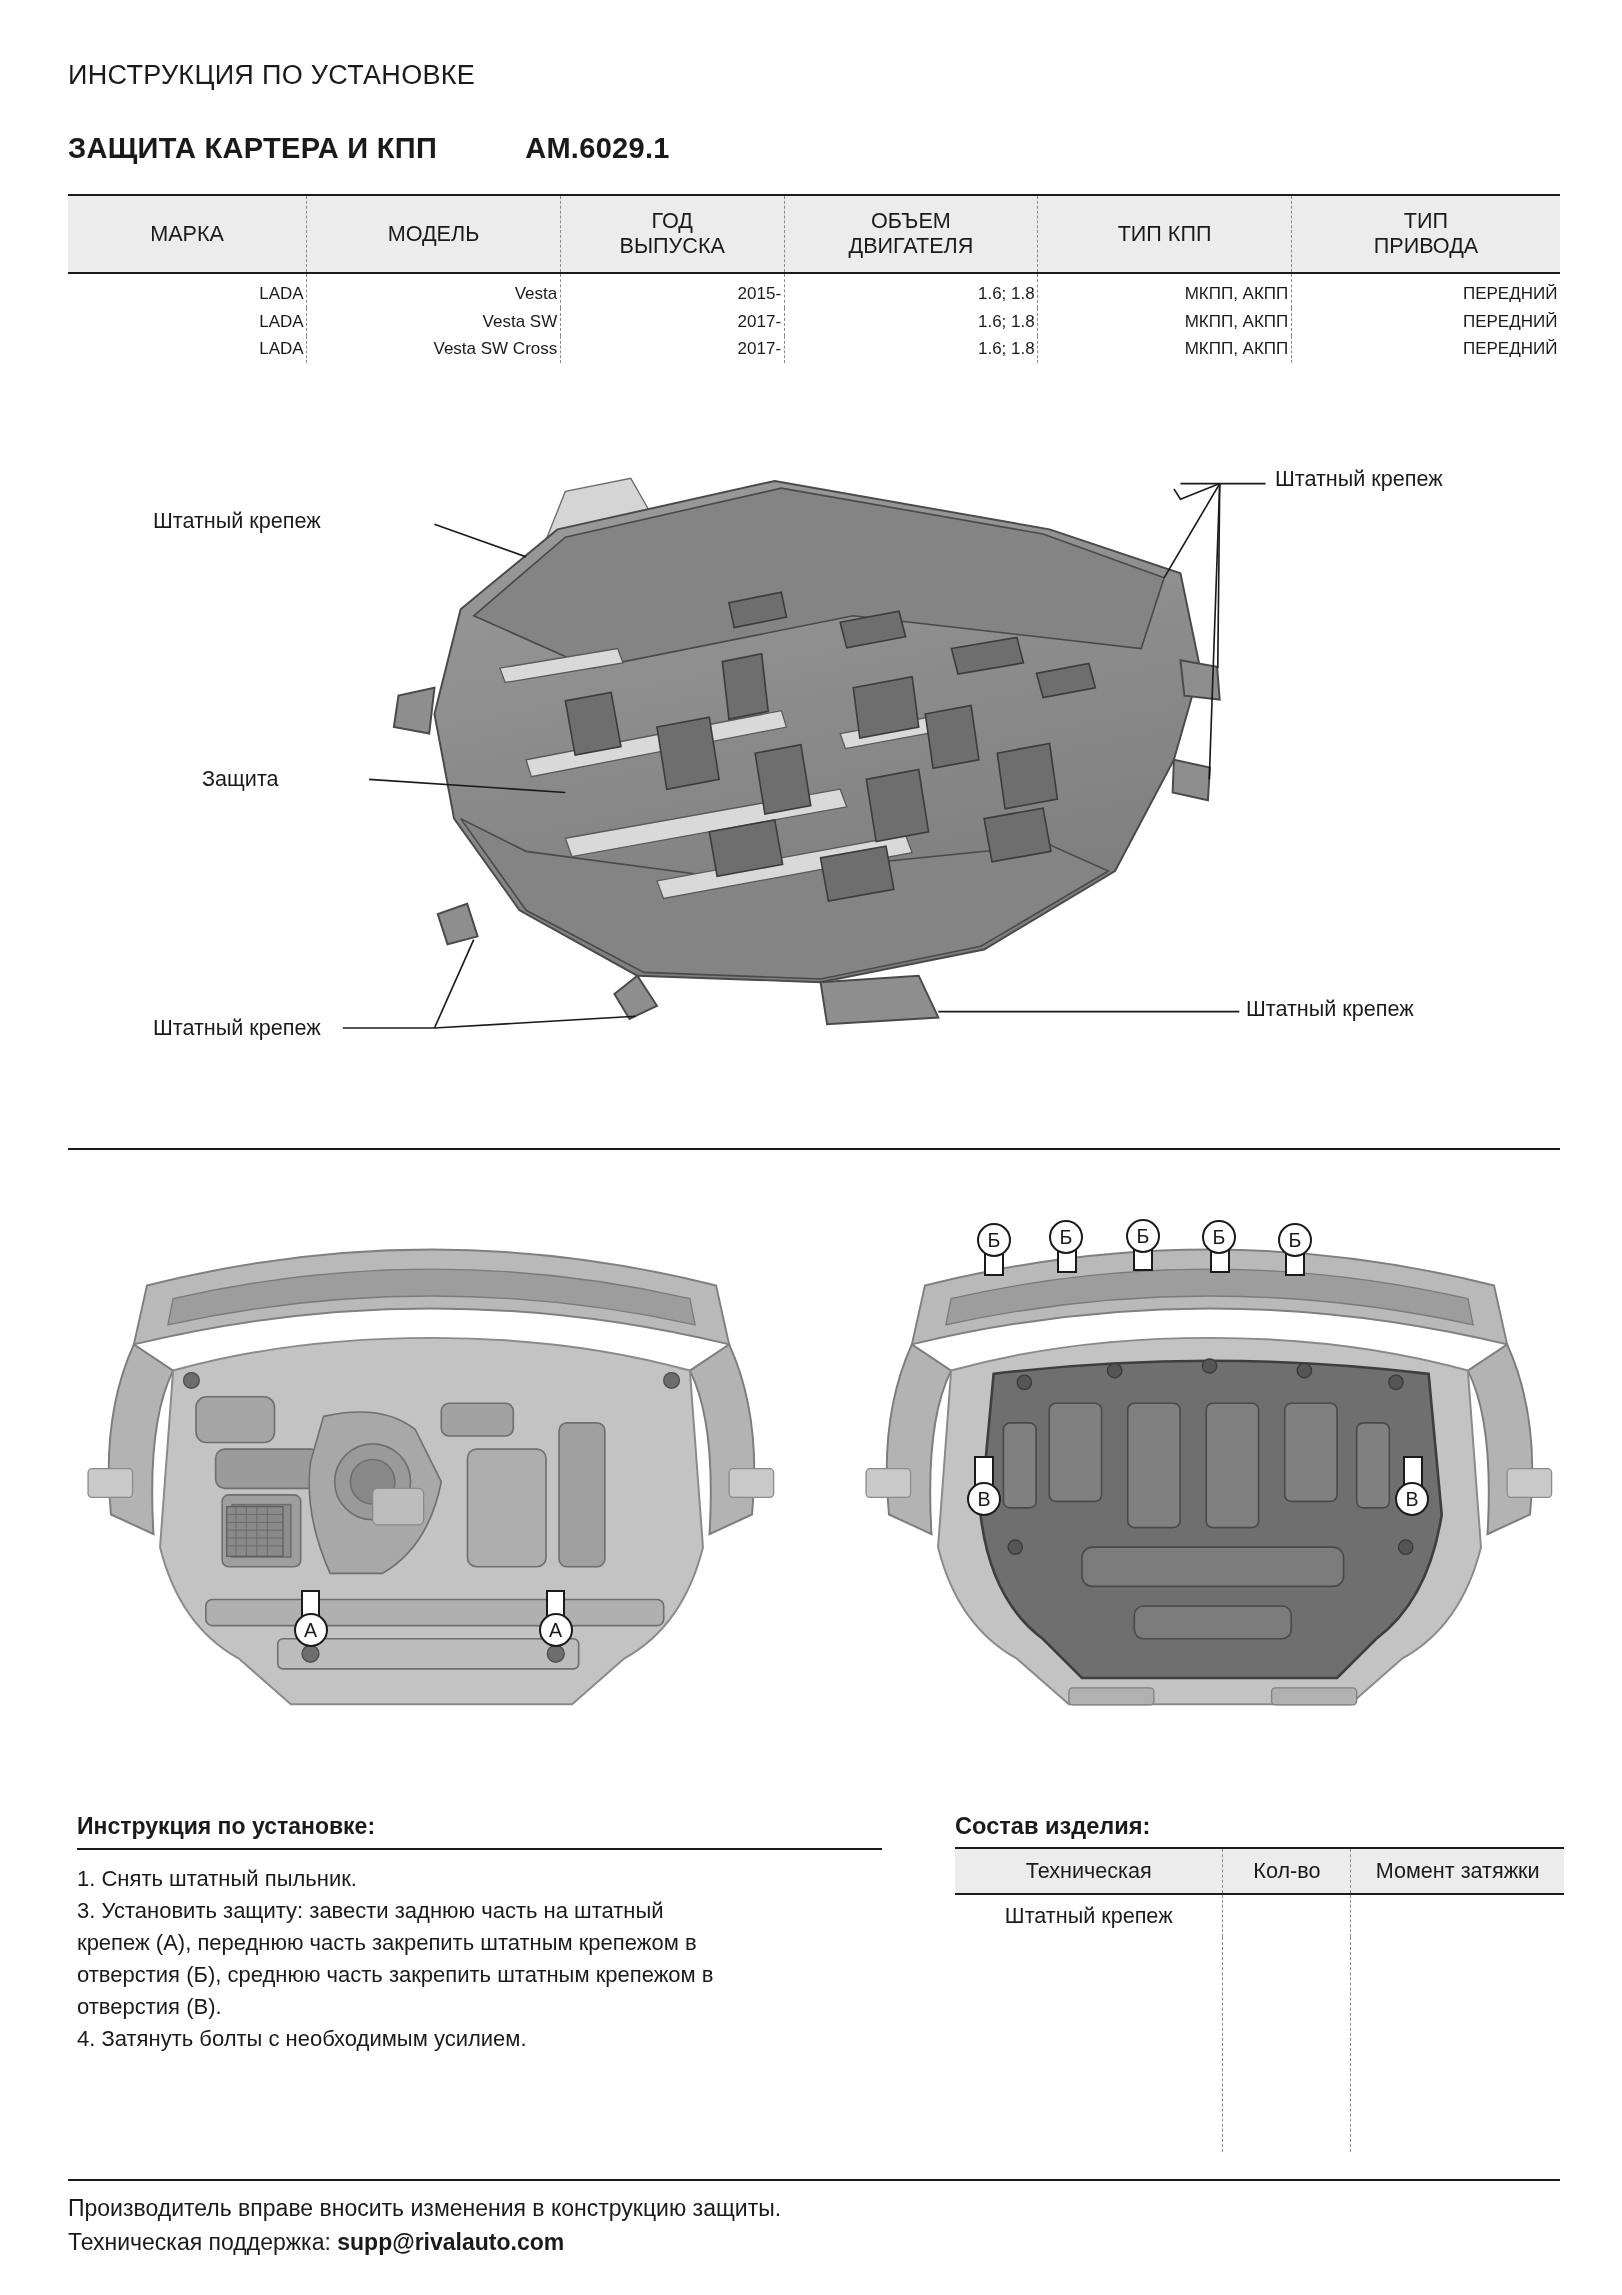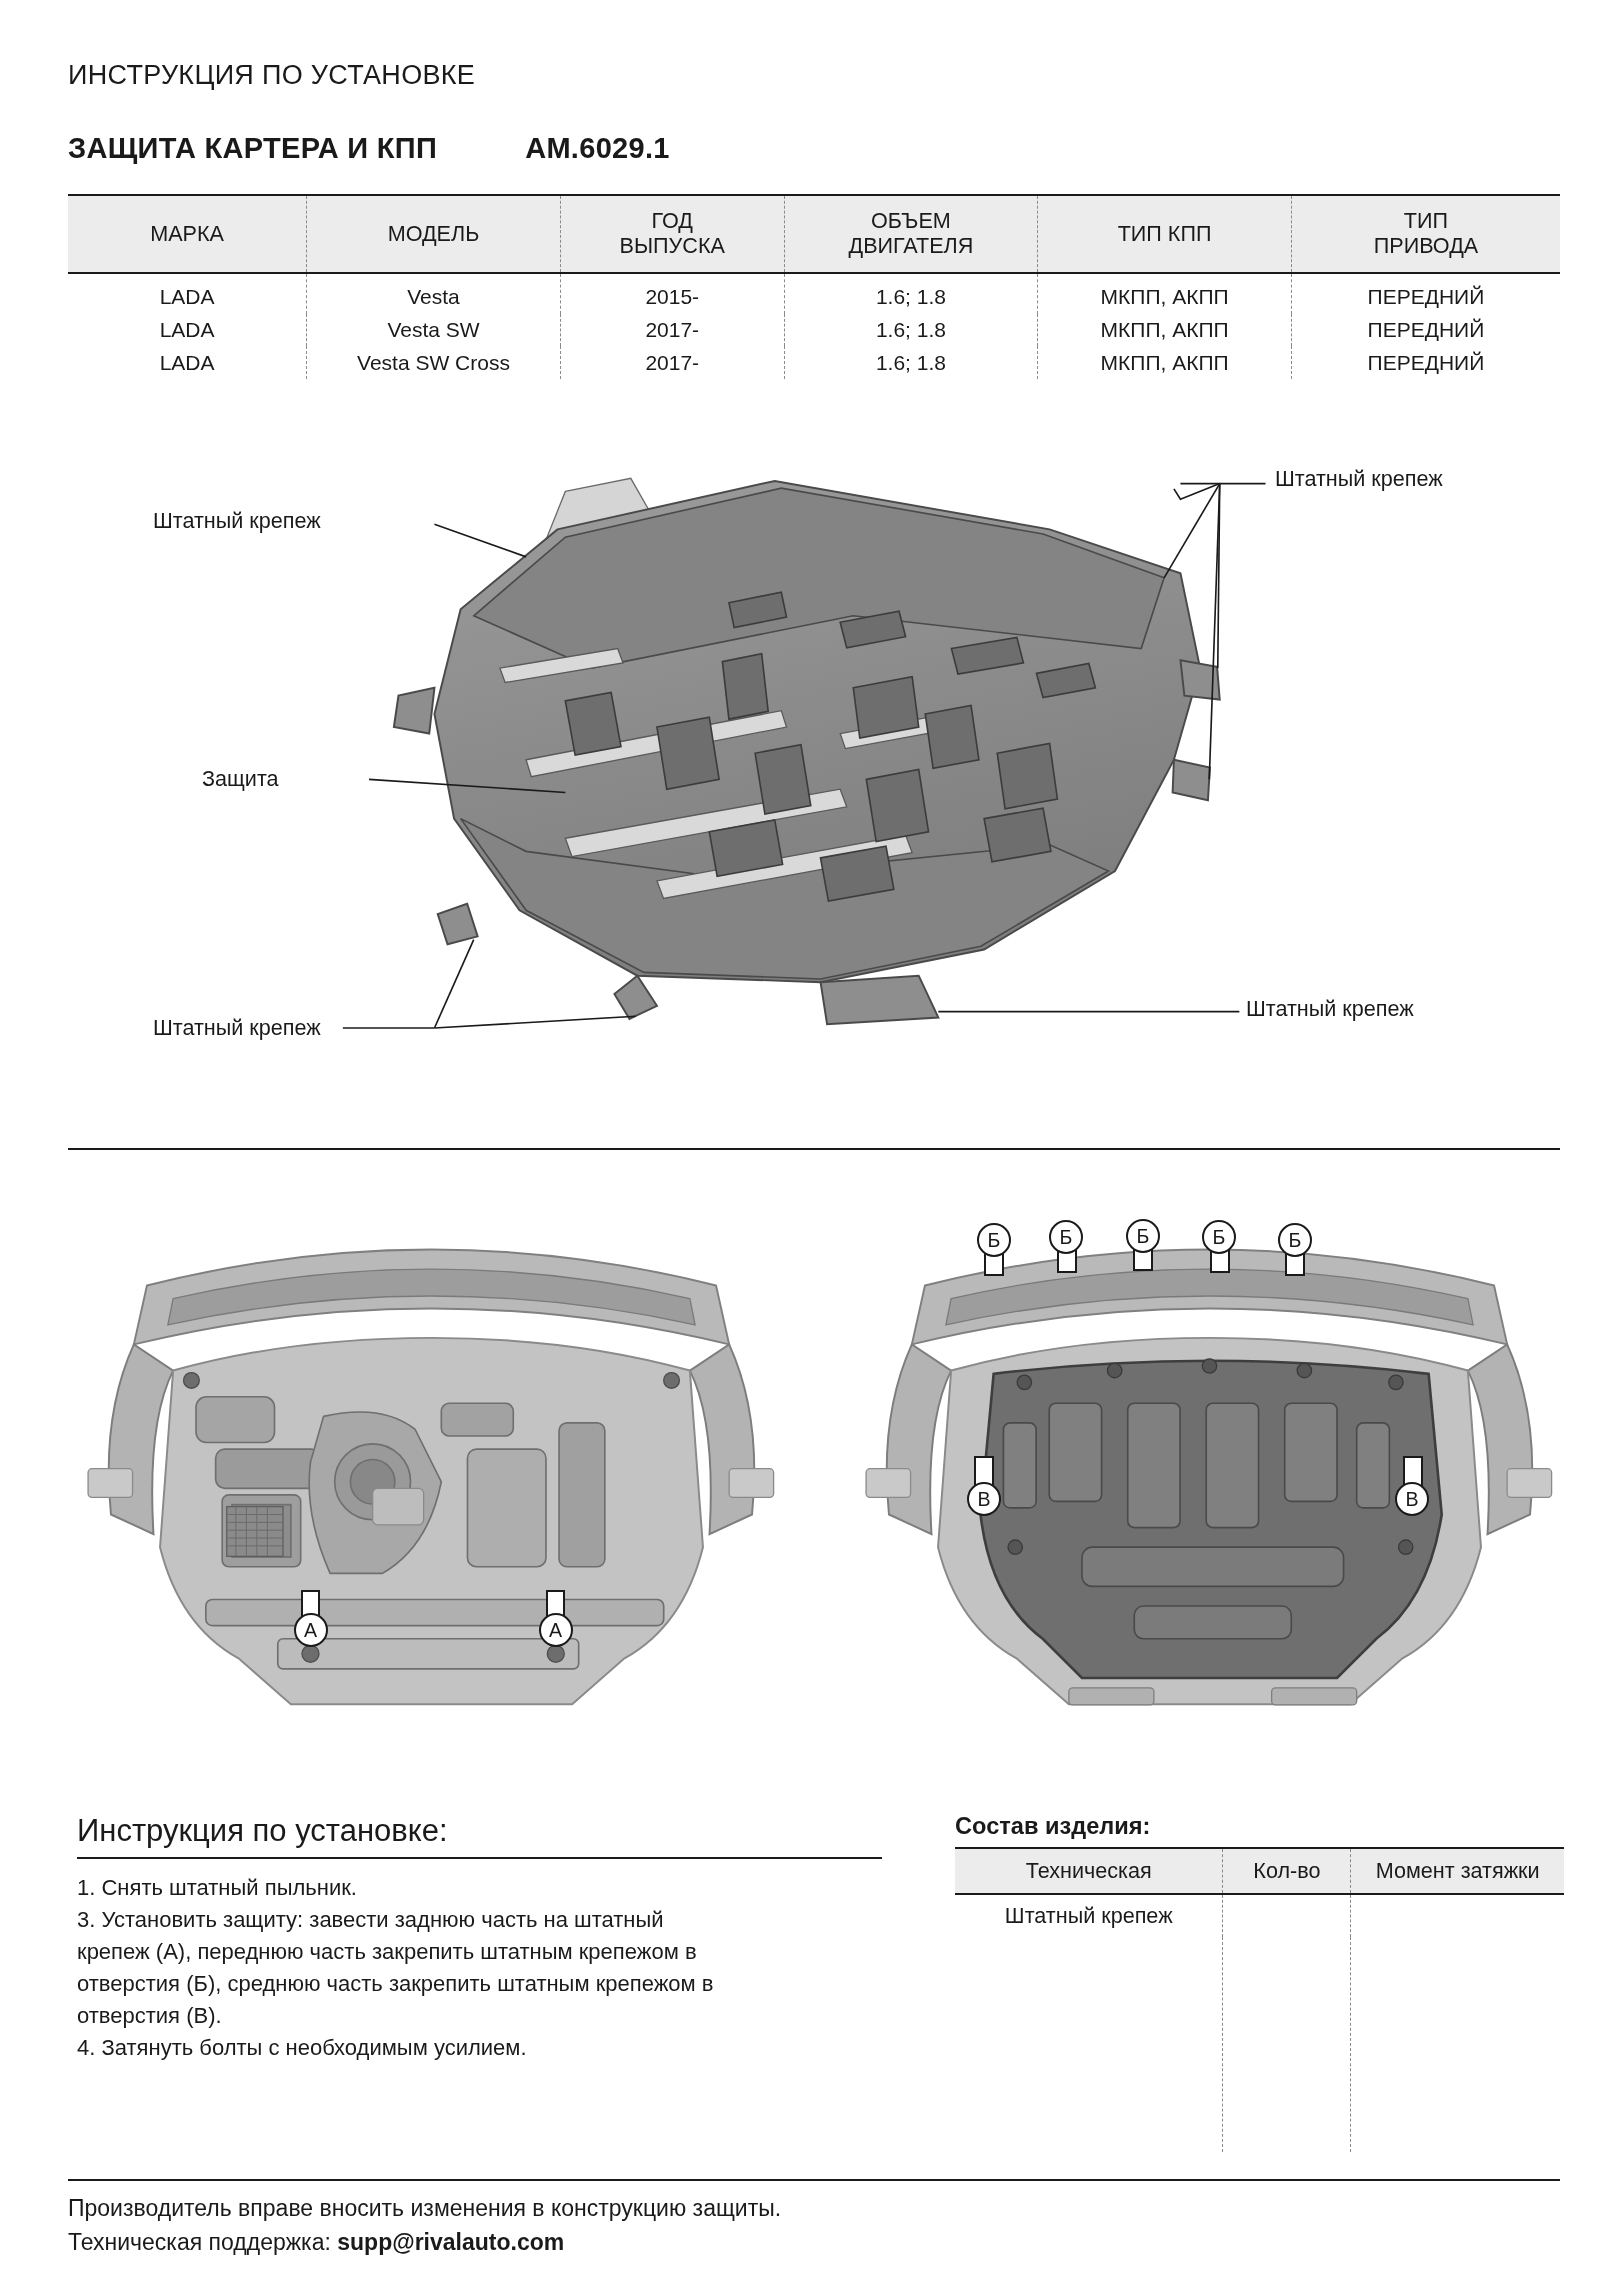--- a/index.html
+++ b/index.html
@@ -64,22 +64,22 @@
     text-align: center;
     padding: 10.5px 2.6px 11.8px 2.6px;
     line-height: 1.18;
     border-right: 1.3px dashed #8a8a8a;
     vertical-align: middle;
     height: 77px;
   }
   .veh-table thead th:last-child { border-right: none; }
   .veh-table thead tr { border-bottom: 2px solid #1a1a1a; margin-top: 32px; }
   .veh-table tbody td {
-    font-size: 21px;
-    text-align: center;
+    font-size: 17px;
+    text-align: right;
     padding: 2.6px 2.6px;
     border-right: 1.3px dashed #8a8a8a;
     line-height: 1.32;
   }
   .veh-table tbody td:last-child { border-right: none; }
   .veh-table tbody tr:first-child td { padding-top: 9.2px; }
 
   
   .fig-main {
     position: absolute;
@@ -134,22 +134,22 @@
   }
 
   
   .instr {
     position: absolute;
     left: 77px; top: 1813px;
     width: 811px;
   }
   .instr h3 {
     margin: 0 0 7.9px 0;
-    font-size: 31px;
-    font-weight: normal;
+    font-size: 23px;
+    font-weight: bold;
   }
   .instr .ruler {
     border-top: 2px solid #1a1a1a;
     width: 805px;
     margin-bottom: 14.4px;
   }
   .instr p {
     margin: 0 0 2.6px 0;
     font-size: 22px;
     line-height: 1.33;

